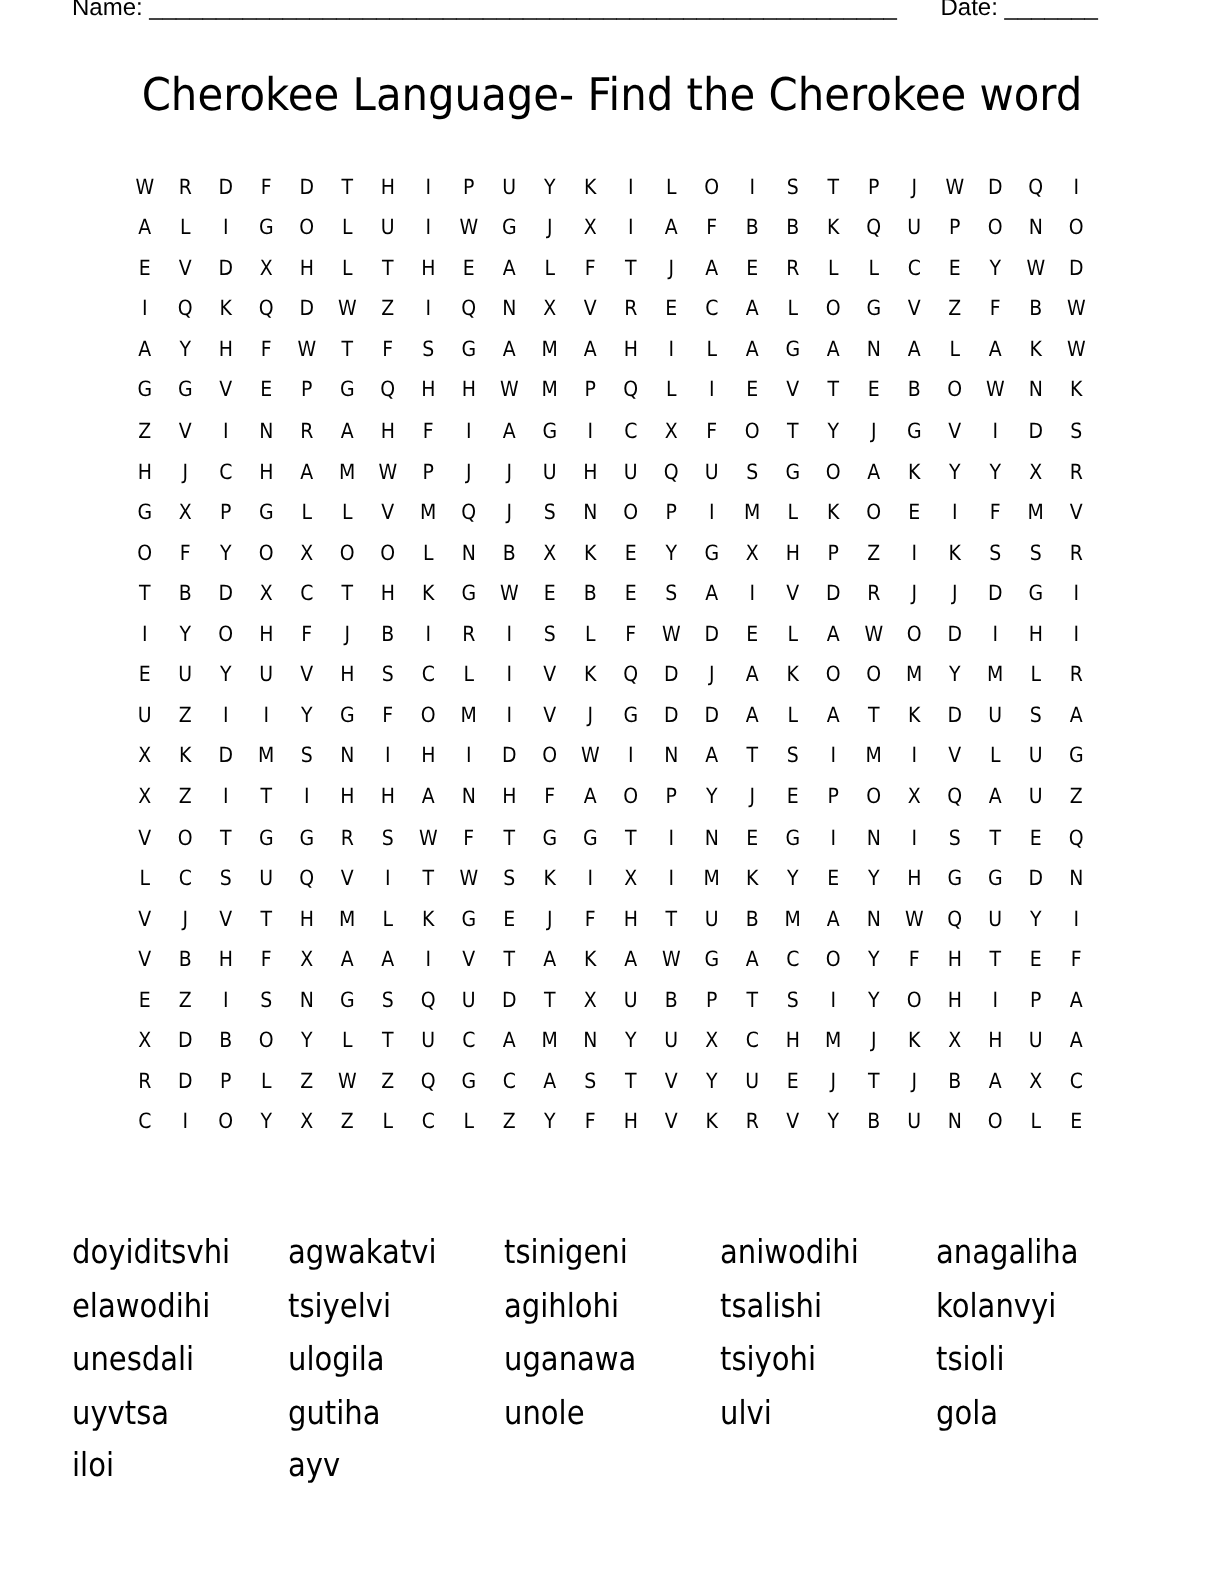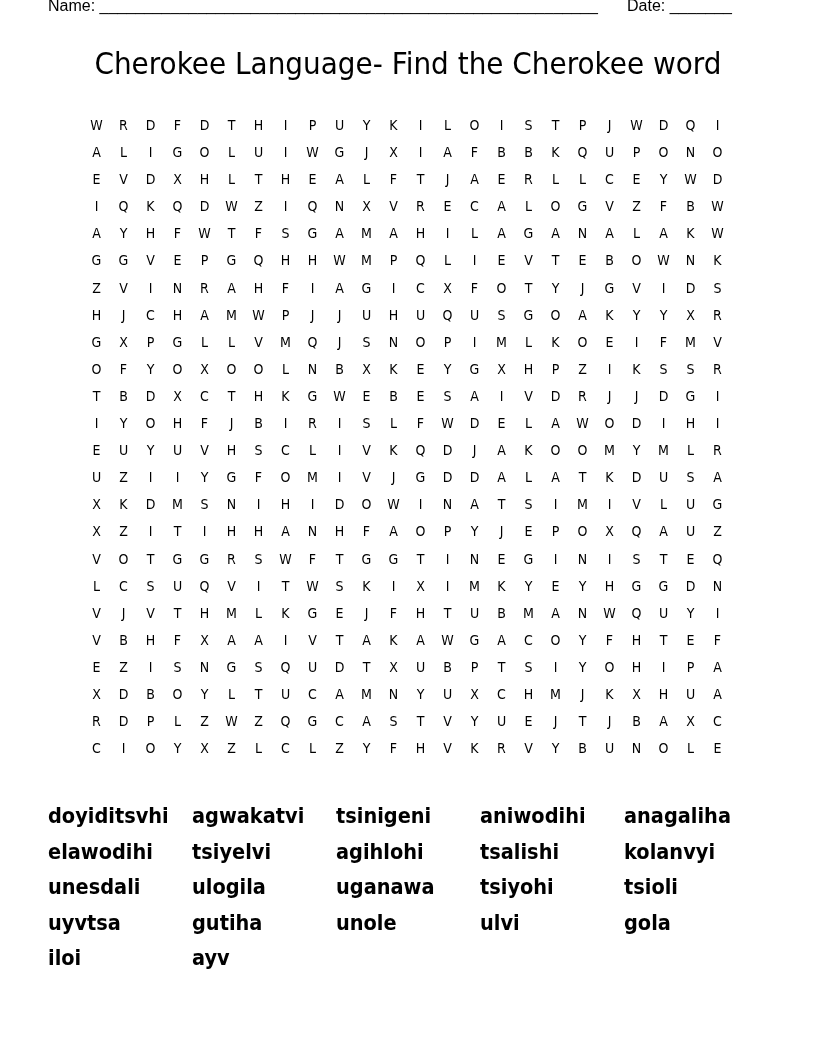--- a/index.html
+++ b/index.html
@@ -17,22 +17,22 @@
   }
   .grid {
     position: absolute; left: 83px; top: 113px;
     display: grid; grid-template-columns: repeat(24, 27px); grid-auto-rows: 27.1px;
   }
   .cell {
     font-family: "DejaVu Sans", sans-serif; font-size: 14px; text-align: center;
     line-height: 24px; transform: scaleX(0.9);
   }
   .words {
-    position: absolute; left: 48px; top: 800px;
-    display: grid; grid-template-columns: repeat(5, 144px); grid-auto-rows: 35.5px; font-weight: bold;
+    position: absolute; left: 48px; top: 820px;
+    display: grid; grid-template-columns: repeat(5, 144px); grid-auto-rows: 35.5px;
   }
   .word {
     font-family: "DejaVu Sans", sans-serif; font-size: 22px; line-height: 32px;
     transform: scaleX(0.88); transform-origin: left center; white-space: nowrap;
   }
 </style>
 </head>
 <body>
 
 <div class="header-line">

